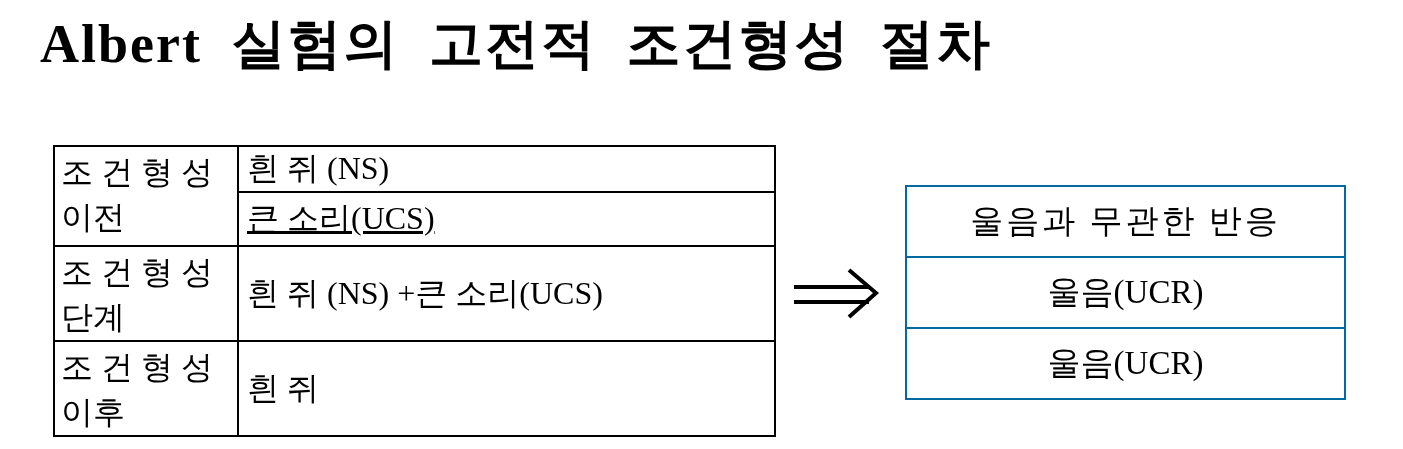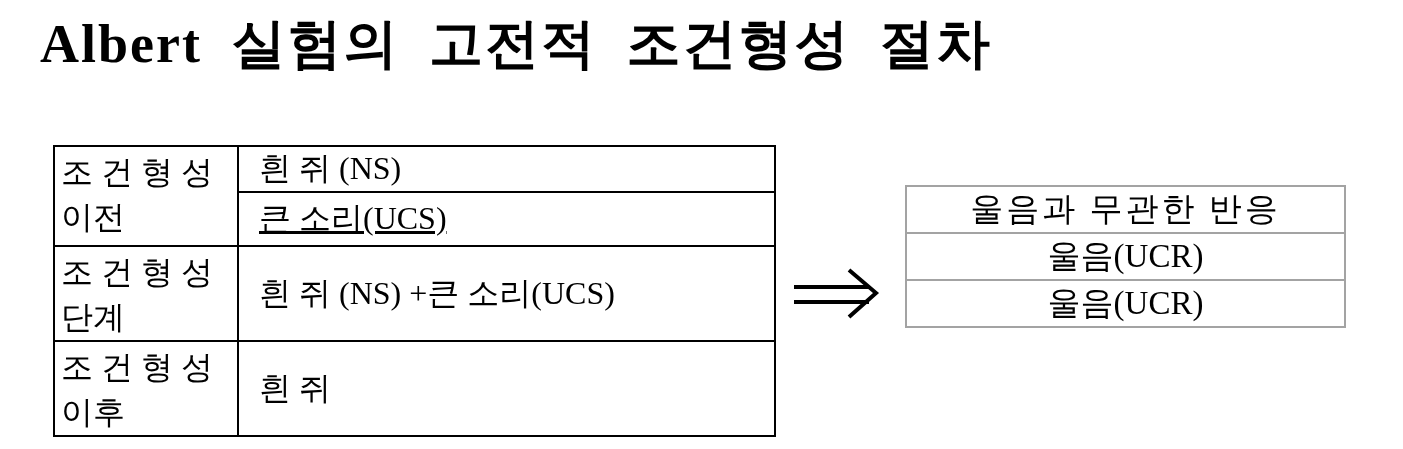--- a/index.html
+++ b/index.html
@@ -41,21 +41,21 @@
     overflow: hidden;
   }
   table.ltable td.lbl {
     width: 184px;
     vertical-align: top;
     padding: 3px 0 0 6px;
     line-height: 45px;
     white-space: nowrap;
   }
   table.ltable td.val {
-    padding-left: 20px;
+    padding-left: 8px;
     white-space: nowrap;
     margin-left: 21px;
   }
   tr.r-ns  { height: 38px; }
   tr.r-ucs { height: 54px; text-decoration: underline; }
   tr.r-mid { height: 90px; }
   tr.r-bot { height: 88px; }
   
   .arrow-wrap {
     position: absolute;
@@ -70,24 +70,24 @@
     left: 905px;
     top: 185px;
     width: 441px;
     border-collapse: collapse;
     table-layout: fixed;
     font-size: 33px;
     color: #000000;
     text-align: center;
   }
   table.rtable td {
-    border: 2px solid #a3a3a3;
+    border: 2px solid #0369a1;
     vertical-align: middle;
     white-space: nowrap;
-    padding: 0;
+    padding: 12px;
     font-family: Liberation Serif, serif;
   }
   tr.rt-header { height: 47px; }
   tr.rt-row    { height: 46px; }
   td.rt-header-cell { letter-spacing: 3px; }
 </style>
 </head>
 <body>
 
 <div class="canvas">

